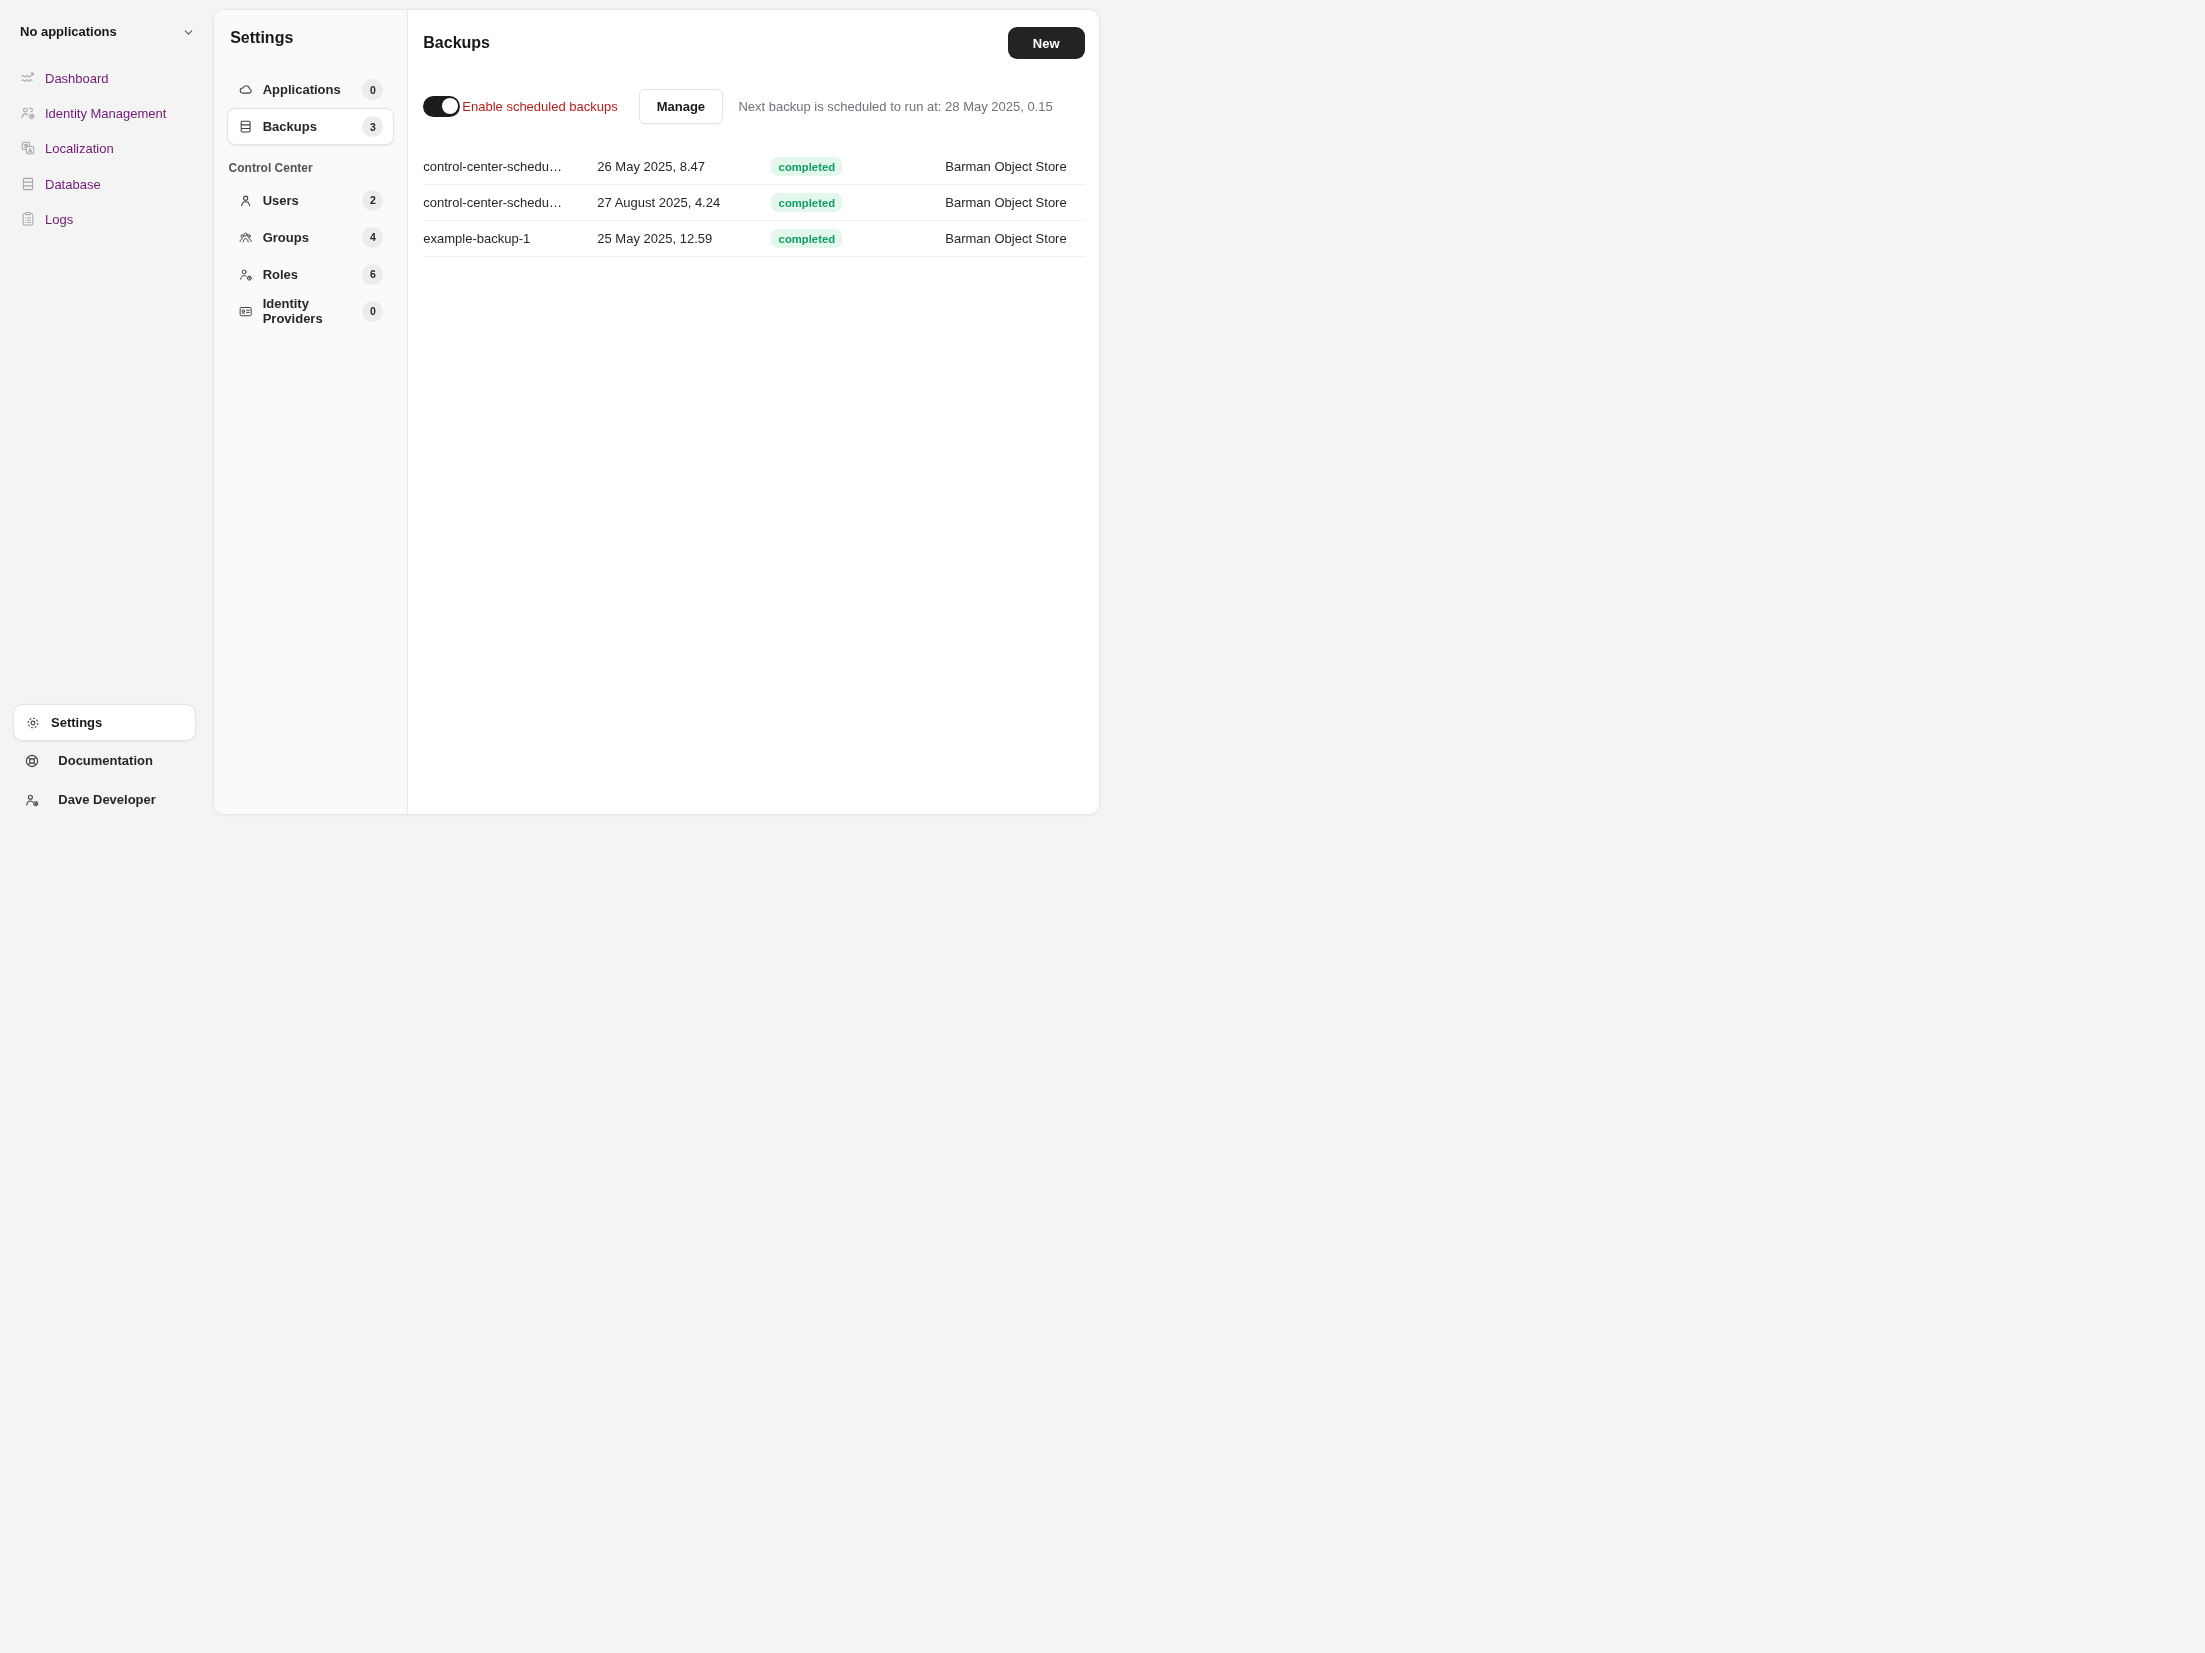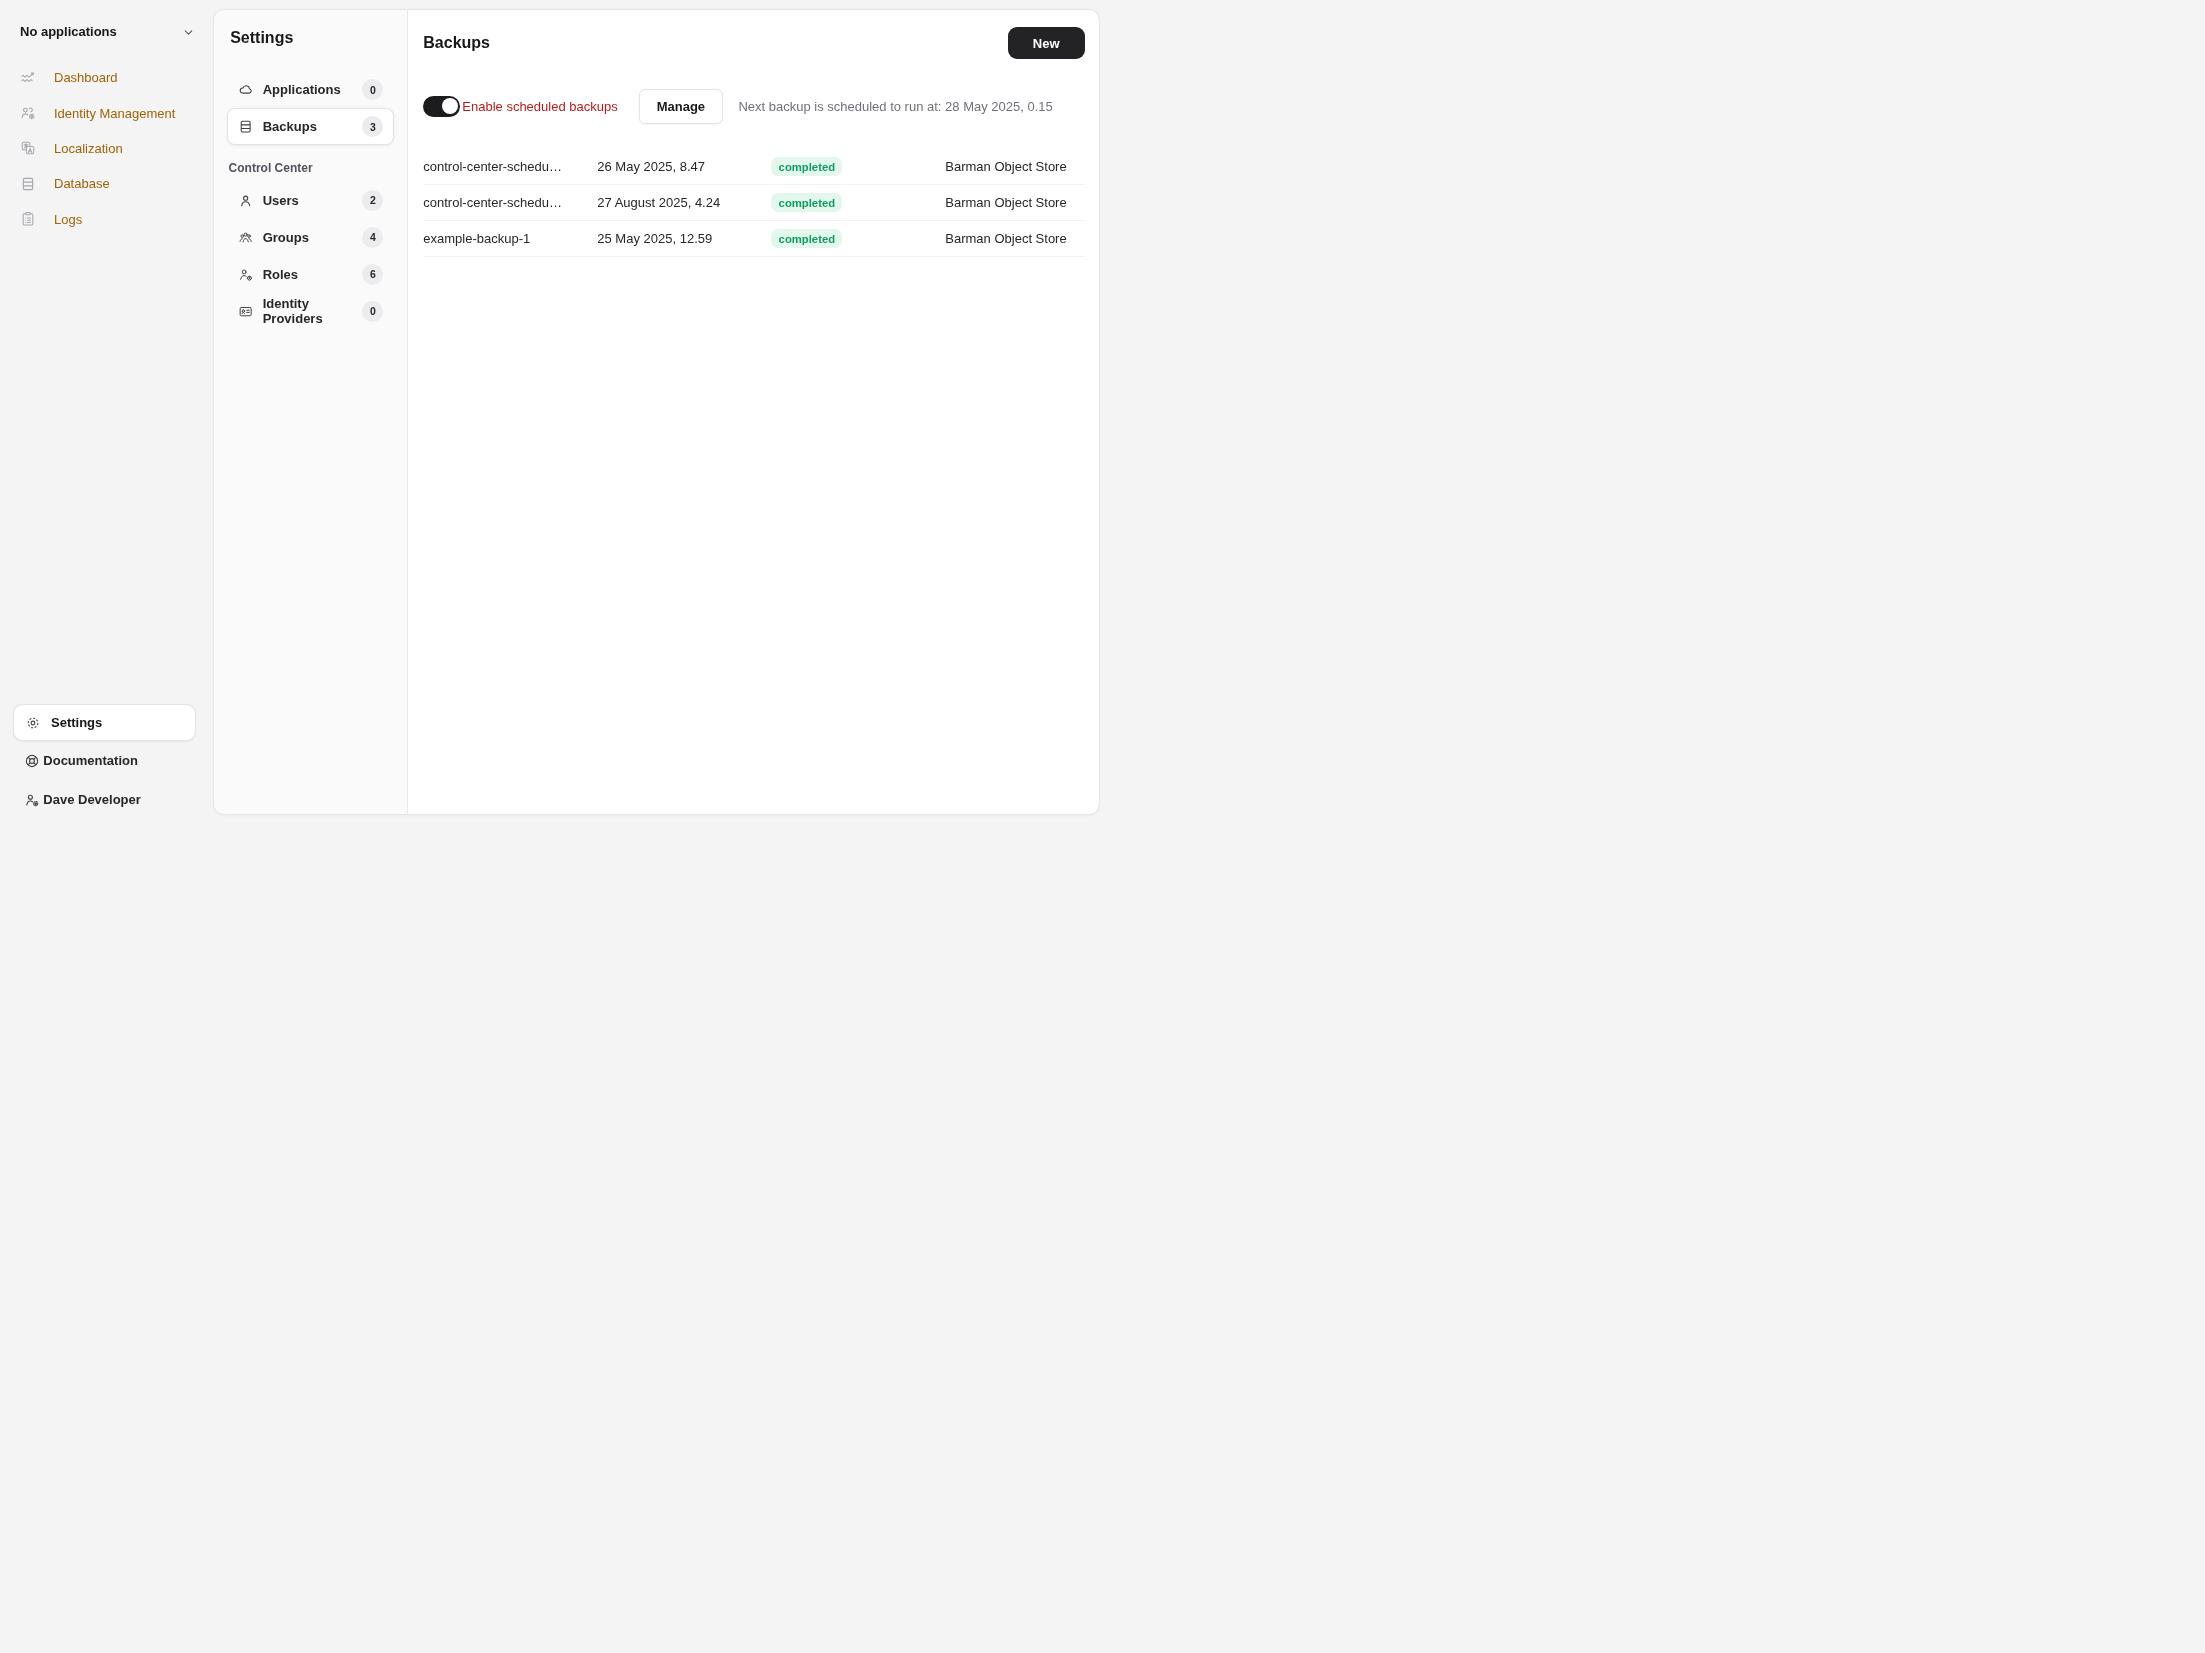--- a/index.html
+++ b/index.html
@@ -16,35 +16,35 @@
   
   .sidebar { position:absolute; left:0; top:0; width:213px; height:100%; }
   .app-switcher {
     display:flex; align-items:center; justify-content:space-between;
     padding:24px 18px 8px 20px; font-size:13px; font-weight:700; color:#18181b;
     cursor:pointer;
   }
   .app-switcher .chev { color:#52525b; margin-top:1.6px; }
   .side-nav { margin-top:13px; }
   .side-item {
-    display:flex; align-items:center; gap:18px;
-    padding:9.7px 20px; color:#a16207; font-size:13px; font-weight:500;
+    display:flex; align-items:flex-end; gap:9px;
+    padding:9.7px 20px; color:#701a75; font-size:13px; font-weight:500;
     cursor:pointer;
   }
   .side-item .icn { width:16px; height:16px; color:#a6a6ad; flex:0 0 auto; }
 
   .side-footer { position:absolute; left:13px; right:17px; bottom:8px; }
   .footer-card {
     display:flex; align-items:center; gap:10.5px;
     background:#ffffff; border:0.8px solid #e4e4e7; border-radius:9.7px;
     height:37px; padding:0 10.5px; font-size:13px; font-weight:700; color:#18181b;
     box-shadow:0 0.8px 1.6px rgba(0,0,0,.05); cursor:pointer;
   }
   .footer-item {
-    display:flex; align-items:center; gap:3px;
+    display:flex; align-items:center; gap:18px;
     height:39px; padding:0 11.3px; font-size:13px; font-weight:600; color:#27272a;
     cursor:pointer;
   }
   .footer-item .icn, .footer-card .icn { width:16px; height:16px; color:#3f3f46; flex:0 0 auto; }
 
   
   .panel {
     position:absolute; left:213px; top:9px; width:887px; height:806px;
     background:#ffffff; border:0.8px solid #e7e7e9; border-radius:11.3px;
     box-shadow:0 0.8px 2.4px rgba(0,0,0,.04);

